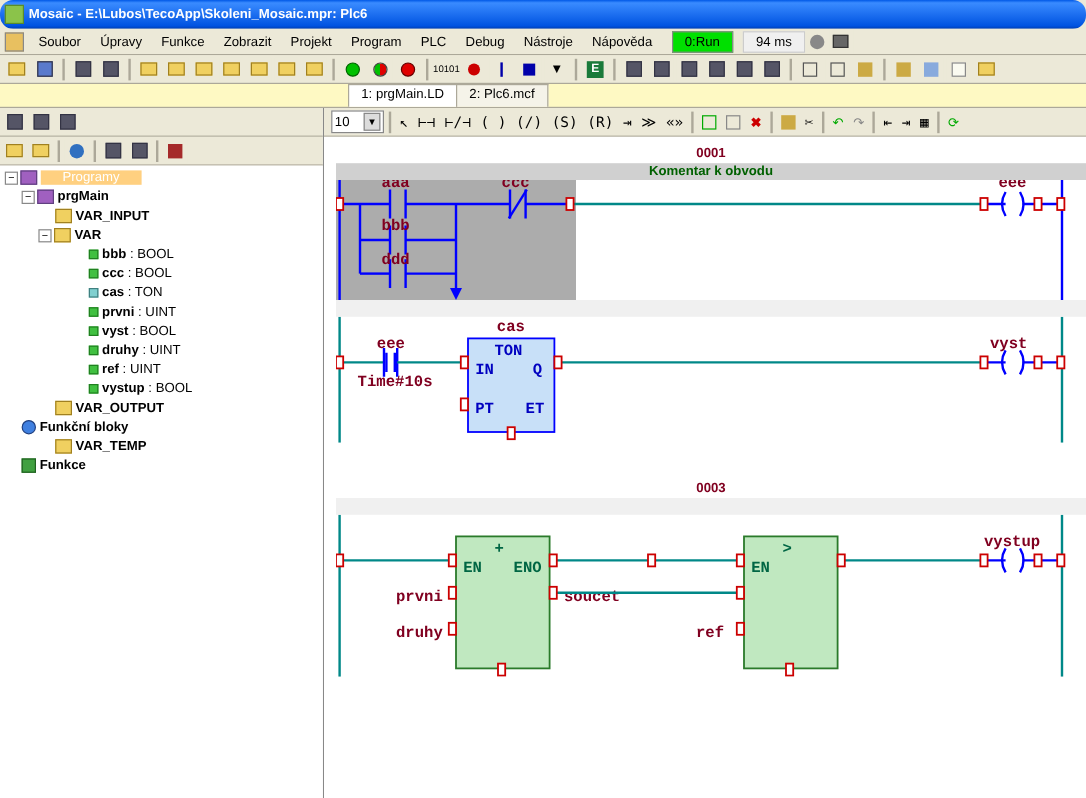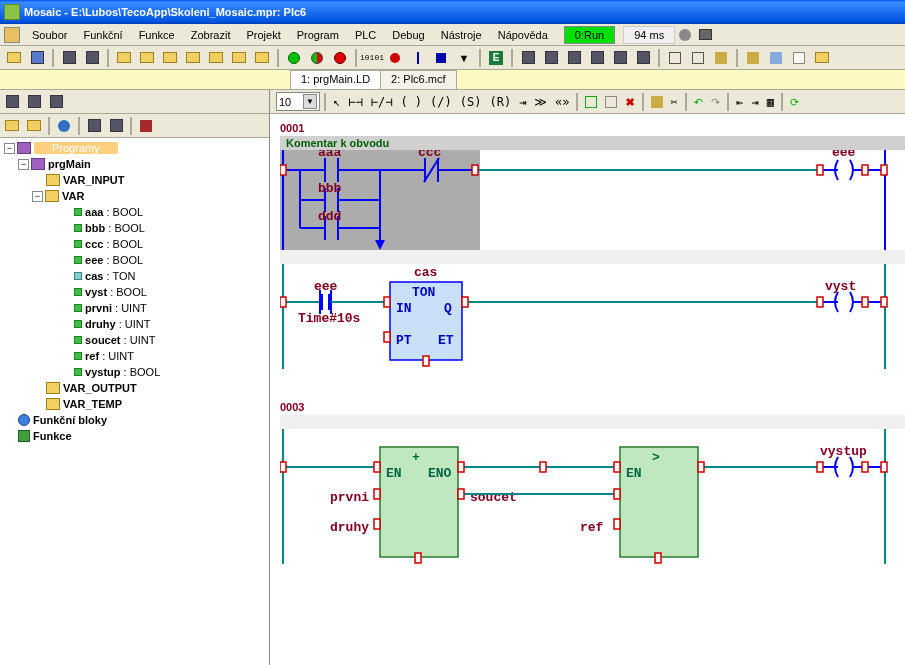--- a/index.html
+++ b/index.html
@@ -1,18 +1,18 @@
 <!DOCTYPE html>
 <html><head>
 <meta charset="utf-8">
 <style>
 * { margin: 0; padding: 0; box-sizing: border-box; font-family: Tahoma, Arial, sans-serif; font-size: 11px; }
 body { background: #ece9d8; width: 905px; height: 665px; overflow: hidden; }
 
-.titlebar { background: linear-gradient(to bottom, #0058e6, #3a8bff 10%, #0053e1 90%, #003db2); height: 24px; display: flex; align-items: center; padding: 0 4px; color: white; font-weight: bold; font-size: 12px; }
+.titlebar { background: linear-gradient(to bottom, #0058e6, #3a8bff 10%, #0053e1 90%, #003db2); height: 24px; display: flex; align-items: center; padding: 0 4px; color: white; font-weight: bold; font-size: 12px; border-radius: 11px; }
 .titlebar-icon { width: 16px; height: 16px; background: #8bc34a; margin-right: 4px; border: 1px solid #5a8c2a; }
 
 .menubar { background: #ece9d8; height: 22px; display: flex; align-items: center; border-bottom: 1px solid #aca899; }
 .menubar-icon { width: 16px; height: 16px; background: #e8c060; margin: 0 4px; border: 1px solid #888; }
 .menu-item { padding: 2px 8px; cursor: pointer; }
 .run-badge { background: #00e000; padding: 2px 10px; margin-left: 8px; border: 1px solid #888; }
 .time-badge { background: #f0f0f0; padding: 2px 10px; margin-left: 8px; border: 1px solid #ccc; }
 
 .toolbar { background: #ece9d8; height: 24px; display: flex; align-items: center; gap: 3px; padding: 2px 4px; border-bottom: 1px solid #aca899; }
 .tb-btn { width: 20px; height: 20px; background: #ece9d8; border: 1px solid transparent; display: flex; align-items: center; justify-content: center; cursor: pointer; }
@@ -47,21 +47,21 @@
 .ico-blue-gear { width: 12px; height: 12px; background: #4080e0; border: 1px solid #204080; border-radius: 50%; }
 .ico-green-gear { width: 12px; height: 12px; background: #40a040; border: 1px solid #206020; }
 .sel { background: #ffd080; color: #fff; padding: 0 18px; }
 
 .editor { flex: 1; background: #fff; display: flex; flex-direction: column; }
 .editor-toolbar { height: 24px; background: #ece9d8; border-bottom: 1px solid #aca899; display: flex; align-items: center; gap: 2px; padding: 2px 6px; }
 .num-select { width: 44px; height: 19px; border: 1px solid #888; background: #fff; padding: 0 2px; display: flex; align-items: center; justify-content: space-between; }
 .down-arrow { width: 14px; height: 15px; background: #dcdcdc; border: 1px solid #888; text-align: center; line-height: 13px; font-size: 8px; }
 .et-btn { padding: 1px 3px; cursor: pointer; font-family: monospace; font-size: 12px; }
 
-.ladder { flex: 1; overflow: auto; background: #fff; position: relative; font-family: 'Courier New', monospace; font-weight: bold; font-size: 13px; }
+.ladder { flex: 1; overflow: auto; background: #fff; position: relative; font-family: 'Courier New', monospace; font-weight: bold; font-size: 13px; text-align: center; }
 .rung-label { color: #800020; margin: 8px 0 2px 10px; }
 .comment-bar { background: #d0d0d0; color: #006000; padding: 1px 6px; margin: 0 0 0 10px; }
 .comment-bar.light { background: #f0f0f0; }
 .rung { position: relative; margin: 0 10px; }
 
 .ladder-svg { display: block; }
 .contact-lbl { fill: #800020; font-family: 'Courier New', monospace; font-weight: bold; font-size: 13px; }
 .wire { stroke: #0000ff; stroke-width: 2; fill: none; }
 .wire-cyan { stroke: #008888; stroke-width: 2; fill: none; }
 .contact { stroke: #0000ff; stroke-width: 2; fill: none; }
@@ -76,21 +76,21 @@
 <body>
 
 <div class="titlebar">
   <div class="titlebar-icon"></div>
   <span>Mosaic - E:\Lubos\TecoApp\Skoleni_Mosaic.mpr: Plc6</span>
 </div>
 
 <div class="menubar">
   <div class="menubar-icon"></div>
   <div class="menu-item">Soubor</div>
-  <div class="menu-item">Funkční</div>
+  <div class="menu-item">Úpravy</div>
   <div class="menu-item">Funkce</div>
   <div class="menu-item">Zobrazit</div>
   <div class="menu-item">Projekt</div>
   <div class="menu-item">Program</div>
   <div class="menu-item">PLC</div>
   <div class="menu-item">Debug</div>
   <div class="menu-item">Nástroje</div>
   <div class="menu-item">Nápověda</div>
   <div class="run-badge">0:Run</div>
   <div class="time-badge">94 ms</div>
@@ -143,21 +143,21 @@
       <div class="circle-green"></div>
     </div>
   <div class="tb-btn">
       <div class="circle-half"></div>
     </div>
   <div class="tb-btn">
       <div class="circle-red"></div>
     </div>
   <div class="tb-sep"></div>
   <div class="tb-btn">
-      <span style="font-size:8px;font-family:Liberation Mono, monospace">10101</span>
+      <span style="font-size:8px;font-family:Liberation Sans, sans-serif">10101</span>
     </div>
   <div class="tb-btn">
       <div style="width:10px;height:10px;background:#c00;border-radius:50%"></div>
     </div>
   <div class="tb-btn">
       <div style="width:2px;height:12px;background:#00a"></div>
     </div>
   <div class="tb-btn">
       <div style="width:10px;height:10px;background:#00a"></div>
     </div>
@@ -271,47 +271,44 @@
           <b>VAR_INPUT</b>
         </div>
       <div class="tree-row">
           <span class="tree-sp"></span>
           <span class="tree-sp"></span>
           <span class="tree-exp">−</span>
           <div class="tree-ico ico-yellow"></div>
           <b>VAR</b>
         </div>
       <div id="var-list">
-          <div class="tree-row"><span class="tree-sp"></span><span class="tree-sp"></span><span class="tree-sp"></span><span class="tree-sp"></span><span class="tree-sp"></span><div class="ico-green-sq"></div>&nbsp;<span><b>aaa</b> : BOOL</span></div>
           <div class="tree-row"><span class="tree-sp"></span><span class="tree-sp"></span><span class="tree-sp"></span><span class="tree-sp"></span><span class="tree-sp"></span><div class="ico-green-sq"></div>&nbsp;<span><b>bbb</b> : BOOL</span></div>
           <div class="tree-row"><span class="tree-sp"></span><span class="tree-sp"></span><span class="tree-sp"></span><span class="tree-sp"></span><span class="tree-sp"></span><div class="ico-green-sq"></div>&nbsp;<span><b>ccc</b> : BOOL</span></div>
-          <div class="tree-row"><span class="tree-sp"></span><span class="tree-sp"></span><span class="tree-sp"></span><span class="tree-sp"></span><span class="tree-sp"></span><div class="ico-green-sq"></div>&nbsp;<span><b>eee</b> : BOOL</span></div>
           <div class="tree-row"><span class="tree-sp"></span><span class="tree-sp"></span><span class="tree-sp"></span><span class="tree-sp"></span><span class="tree-sp"></span><div class="ico-cyan-sq"></div>&nbsp;<span><b>cas</b> : TON</span></div>
+          <div class="tree-row"><span class="tree-sp"></span><span class="tree-sp"></span><span class="tree-sp"></span><span class="tree-sp"></span><span class="tree-sp"></span><div class="ico-green-sq"></div>&nbsp;<span><b>prvni</b> : UINT</span></div>
           <div class="tree-row"><span class="tree-sp"></span><span class="tree-sp"></span><span class="tree-sp"></span><span class="tree-sp"></span><span class="tree-sp"></span><div class="ico-green-sq"></div>&nbsp;<span><b>vyst</b> : BOOL</span></div>
-          <div class="tree-row"><span class="tree-sp"></span><span class="tree-sp"></span><span class="tree-sp"></span><span class="tree-sp"></span><span class="tree-sp"></span><div class="ico-green-sq"></div>&nbsp;<span><b>prvni</b> : UINT</span></div>
           <div class="tree-row"><span class="tree-sp"></span><span class="tree-sp"></span><span class="tree-sp"></span><span class="tree-sp"></span><span class="tree-sp"></span><div class="ico-green-sq"></div>&nbsp;<span><b>druhy</b> : UINT</span></div>
-          <div class="tree-row"><span class="tree-sp"></span><span class="tree-sp"></span><span class="tree-sp"></span><span class="tree-sp"></span><span class="tree-sp"></span><div class="ico-green-sq"></div>&nbsp;<span><b>soucet</b> : UINT</span></div>
           <div class="tree-row"><span class="tree-sp"></span><span class="tree-sp"></span><span class="tree-sp"></span><span class="tree-sp"></span><span class="tree-sp"></span><div class="ico-green-sq"></div>&nbsp;<span><b>ref</b> : UINT</span></div>
           <div class="tree-row"><span class="tree-sp"></span><span class="tree-sp"></span><span class="tree-sp"></span><span class="tree-sp"></span><span class="tree-sp"></span><div class="ico-green-sq"></div>&nbsp;<span><b>vystup</b> : BOOL</span></div>
         </div>
       <div class="tree-row">
           <span class="tree-sp"></span>
           <span class="tree-sp"></span>
           <span class="tree-sp"></span>
           <div class="tree-ico ico-yellow-arrow"></div>
           <b>VAR_OUTPUT</b>
         </div>
+      <div class="tree-row"><span class="tree-sp"></span><div class="ico-blue-gear"></div>&nbsp;<b>Funkční bloky</b></div>
       <div class="tree-row">
           <span class="tree-sp"></span>
           <span class="tree-sp"></span>
           <span class="tree-sp"></span>
           <div class="tree-ico ico-yellow-arrow"></div>
           <b>VAR_TEMP</b>
         </div>
-      <div class="tree-row"><span class="tree-sp"></span><div class="ico-blue-gear"></div>&nbsp;<b>Funkční bloky</b></div>
       <div class="tree-row"><span class="tree-sp"></span><div class="ico-green-gear"></div>&nbsp;<b>Funkce</b></div>
     </div>
   </div>
 
   <div class="editor">
     <div class="editor-toolbar">
       <div class="num-select">
           <span>10</span>
           <div class="down-arrow">▼</div>
         </div>

